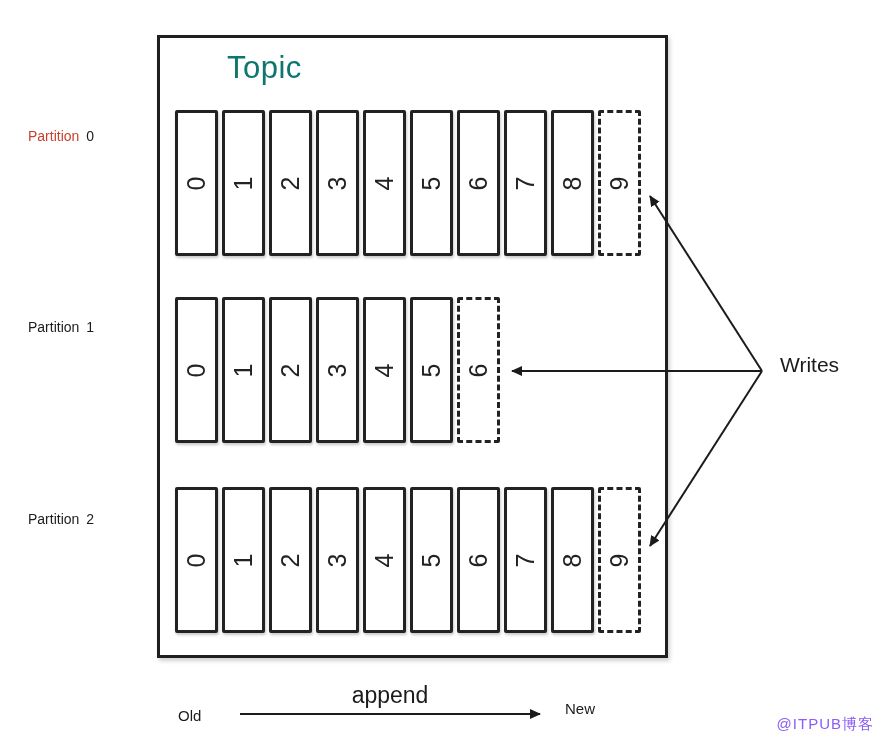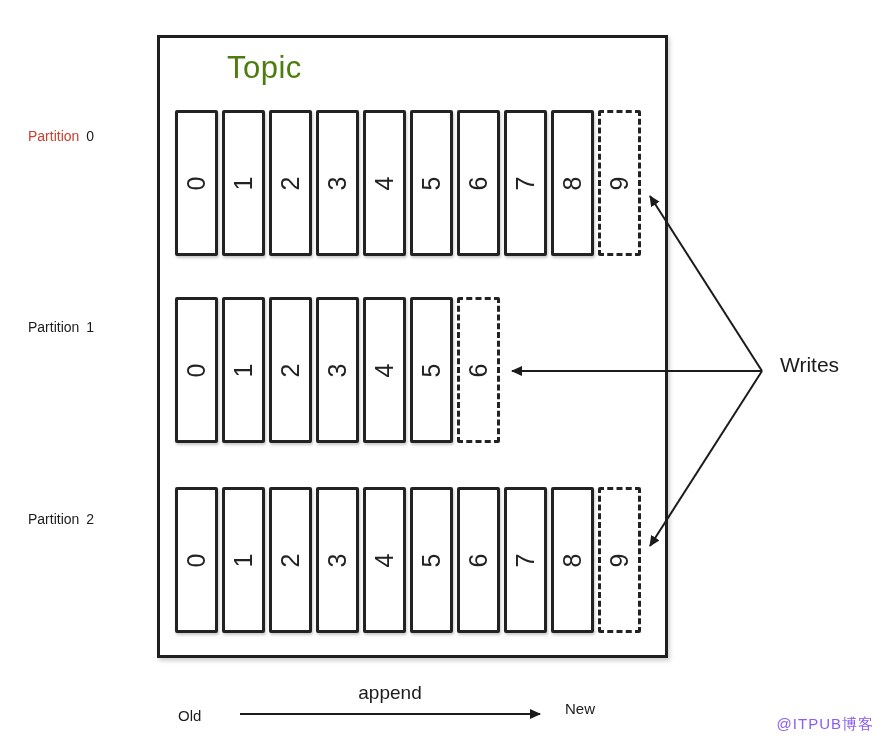--- a/index.html
+++ b/index.html
@@ -33,35 +33,35 @@
   }
   .digit{
     font-size:25px;color:#222222;transform:rotate(-90deg);line-height:1;
   }
   .writes-label{
     position:absolute;left:780px;top:353px;font-size:21px;
   }
   .legend-old{position:absolute;left:178px;top:707px;font-size:15px;}
   .legend-new{position:absolute;left:565px;top:700px;font-size:15px;}
   .legend-append{
-    position:absolute;left:310px;top:682px;width:160px;text-align:center;font-size:19px;
+    position:absolute;left:310px;top:682px;width:160px;text-align:center;font-size:23px;
   }
   .watermark{
     position:absolute;right:16px;top:715px;font-size:15px;color:#8b5cf6;letter-spacing:1px;
   }
   .overlay{position:absolute;left:0;top:0;pointer-events:none;}
   .overlay line{stroke:#1b1b1b;stroke-width:2;}
 </style>
 </head>
 <body>
 
 <div class="canvas">
 
   <div class="topic-box"></div>
-  <div class="topic-title" style="color: #4d7c0f;">Topic</div>
+  <div class="topic-title" style="color: #0f766e;">Topic</div>
 
   <div class="plabel" style="top:120px">
     <span class="pprefix" style="color: rgb(201, 64, 47);">Partition</span><span class="pnum">0</span>
   </div>
   <div class="plabel" style="top:311px">
     <span class="pprefix" style="color: rgb(27, 27, 27);">Partition</span><span class="pnum">1</span>
   </div>
   <div class="plabel" style="top:503px">
     <span class="pprefix" style="color: rgb(27, 27, 27);">Partition</span><span class="pnum">2</span>
   </div>

